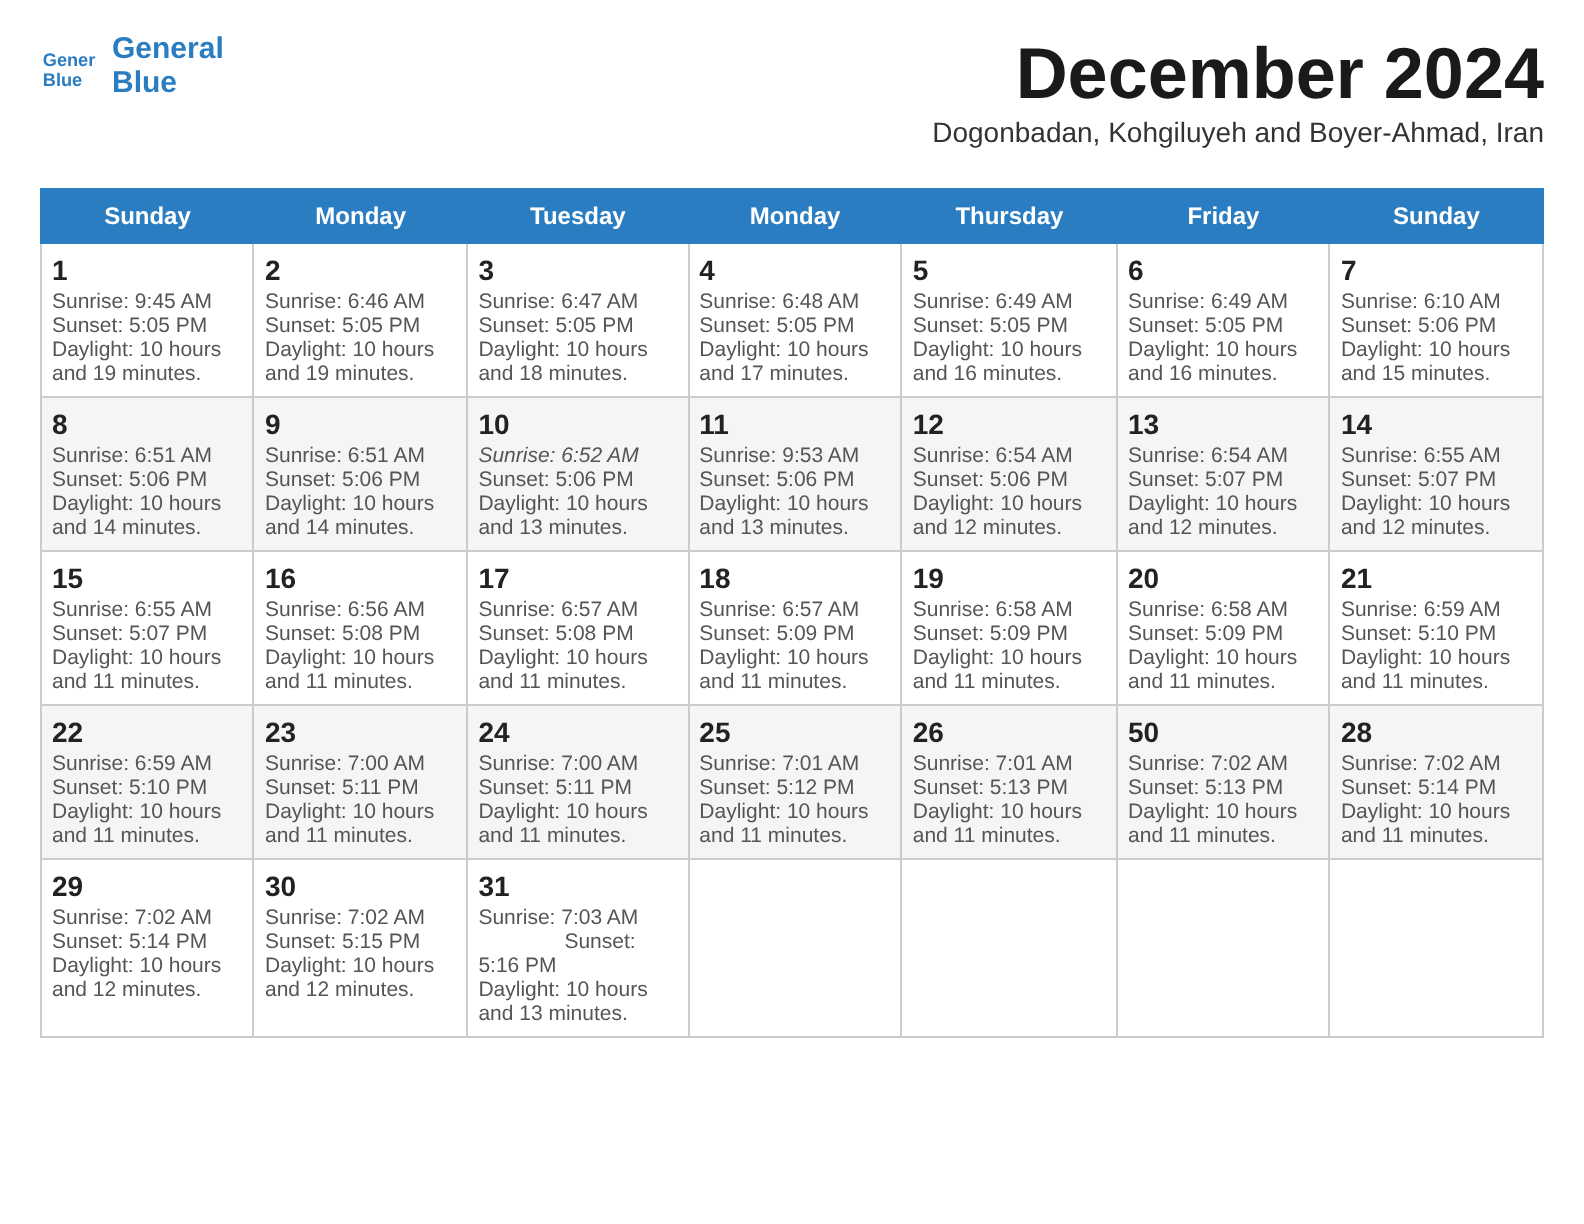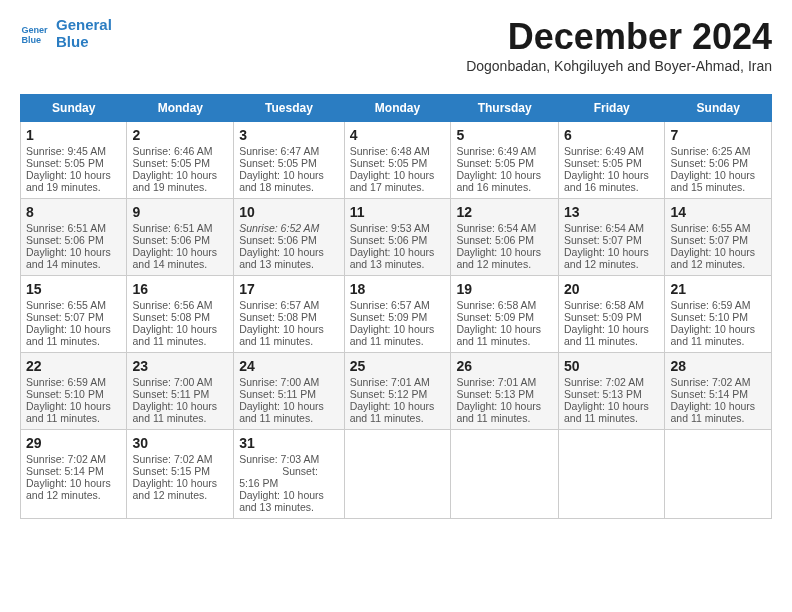--- a/index.html
+++ b/index.html
@@ -145,21 +145,21 @@
         <span style="color:#555;">Daylight: 10 hours and 16 minutes.</span>
       </td>
         <td>
         <span class="day-num">6</span>
         <span style="color:#555;">Sunrise: 6:49 AM</span><br>
         <span style="color:#555;">Sunset: 5:05 PM</span><br>
         <span style="color:#555;">Daylight: 10 hours and 16 minutes.</span>
       </td>
         <td>
         <span class="day-num">7</span>
-        <span style="color:#555;">Sunrise: 6:25 AM</span><br>
+        <span style="color:#555;">Sunrise: 6:10 AM</span><br>
         <span style="color:#555;">Sunset: 5:06 PM</span><br>
         <span style="color:#555;">Daylight: 10 hours and 15 minutes.</span>
       </td>
       </tr>
       <tr>
         <td>
         <span class="day-num">8</span>
         <span style="color:#555;">Sunrise: 6:51 AM</span><br>
         <span style="color:#555;">Sunset: 5:06 PM</span><br>
         <span style="color:#555;">Daylight: 10 hours and 14 minutes.</span>

